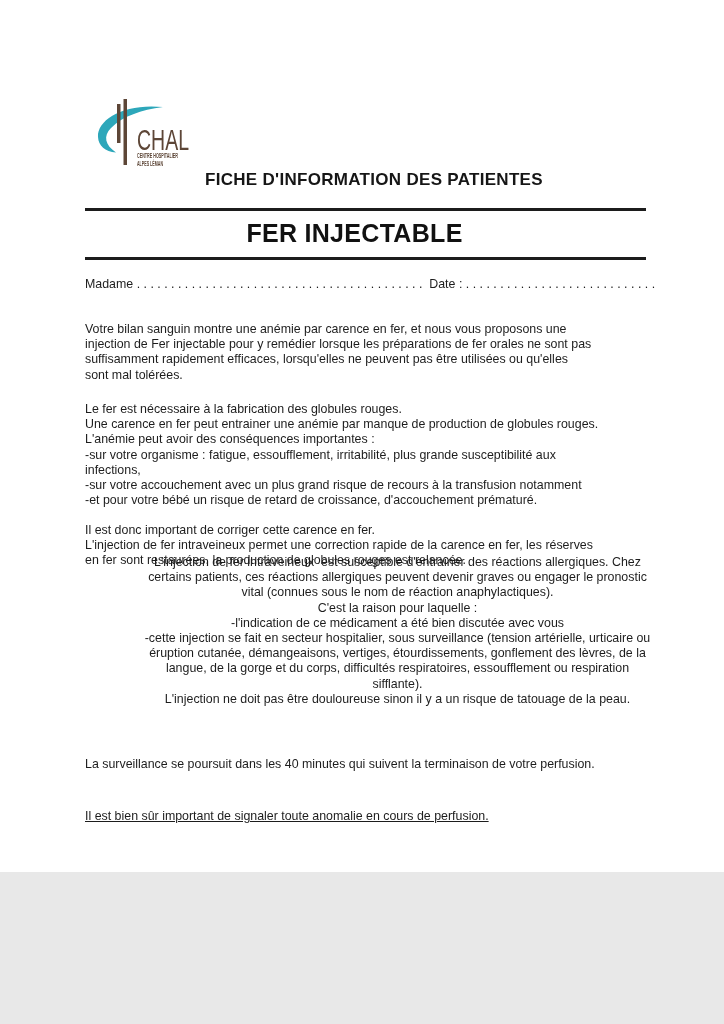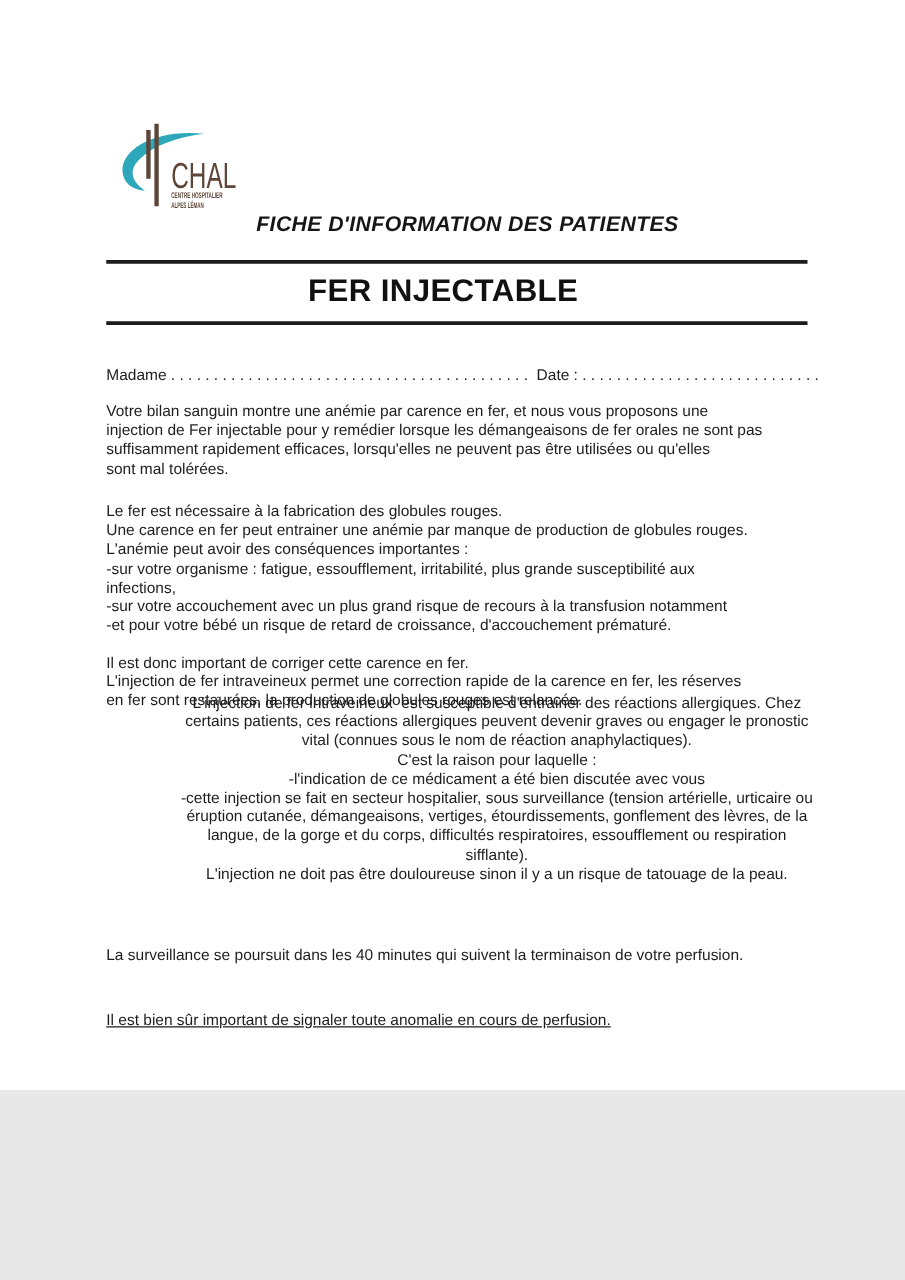--- a/index.html
+++ b/index.html
@@ -11,36 +11,35 @@
     background: #ffffff;
     font-family: "Liberation Sans", sans-serif;
     color: #1c1c1c;
     overflow: hidden;
   }
   .logo { position: absolute; left: 95px; top: 95px; width: 135px; height: 80px; }
   .fiche-title {
     position: absolute; left: 205px; top: 170px;
     font-size: 17px; font-weight: 700; letter-spacing: 0.3px; color: #161616;
     white-space: pre;
-    font-style: italic;
   }
   .rule {
     position: absolute; left: 85px; width: 561px; height: 2.5px;
     background: #1c1c1c;
   }
   .rule-top { top: 208px; }
   .rule-bottom { top: 257px; }
   .doc-title {
     position: absolute; left: 74px; top: 219px; width: 561px;
     text-align: center; font-size: 25px; font-weight: 700;
     letter-spacing: 0.3px; color: #111;
     white-space: pre;
   }
   .recipient {
-    position: absolute; left: 85px; top: 293px;
+    position: absolute; left: 85px; top: 277px;
     font-size: 12.4px; white-space: pre; color: #1d1d1d;
   }
   .para {
     position: absolute; left: 85px; width: 625px;
     font-size: 12.4px; line-height: 15.2px;
     white-space: pre; color: #1d1d1d;
   }
   .p1 { top: 322px; }
   .p2 { top: 402px; }
   .p3 { top: 523px; }
@@ -70,21 +69,21 @@
 
   <div class="rule rule-top"></div>
 
   <div class="doc-title">FER INJECTABLE</div>
 
   <div class="rule rule-bottom"></div>
 
   <div class="recipient">Madame . . . . . . . . . . . . . . . . . . . . . . . . . . . . . . . . . . . . . . . . . .  Date : . . . . . . . . . . . . . . . . . . . . . . . . . . . .</div>
 
   <div class="para p1">Votre bilan sanguin montre une anémie par carence en fer, et nous vous proposons une
-injection de Fer injectable pour y remédier lorsque les démangeaisons de fer orales ne sont pas
+injection de Fer injectable pour y remédier lorsque les préparations de fer orales ne sont pas
 suffisamment rapidement efficaces, lorsqu'elles ne peuvent pas être utilisées ou qu'elles
 sont mal tolérées.</div>
   <div class="para p3">Il est donc important de corriger cette carence en fer.
 L'injection de fer intraveineux permet une correction rapide de la carence en fer, les réserves
 en fer sont restaurées, la production de globules rouges est relancée.</div>
   <div class="para p2">Le fer est nécessaire à la fabrication des globules rouges.
 Une carence en fer peut entrainer une anémie par manque de production de globules rouges.
 L'anémie peut avoir des conséquences importantes :
 -sur votre organisme : fatigue, essoufflement, irritabilité, plus grande susceptibilité aux
 infections,

